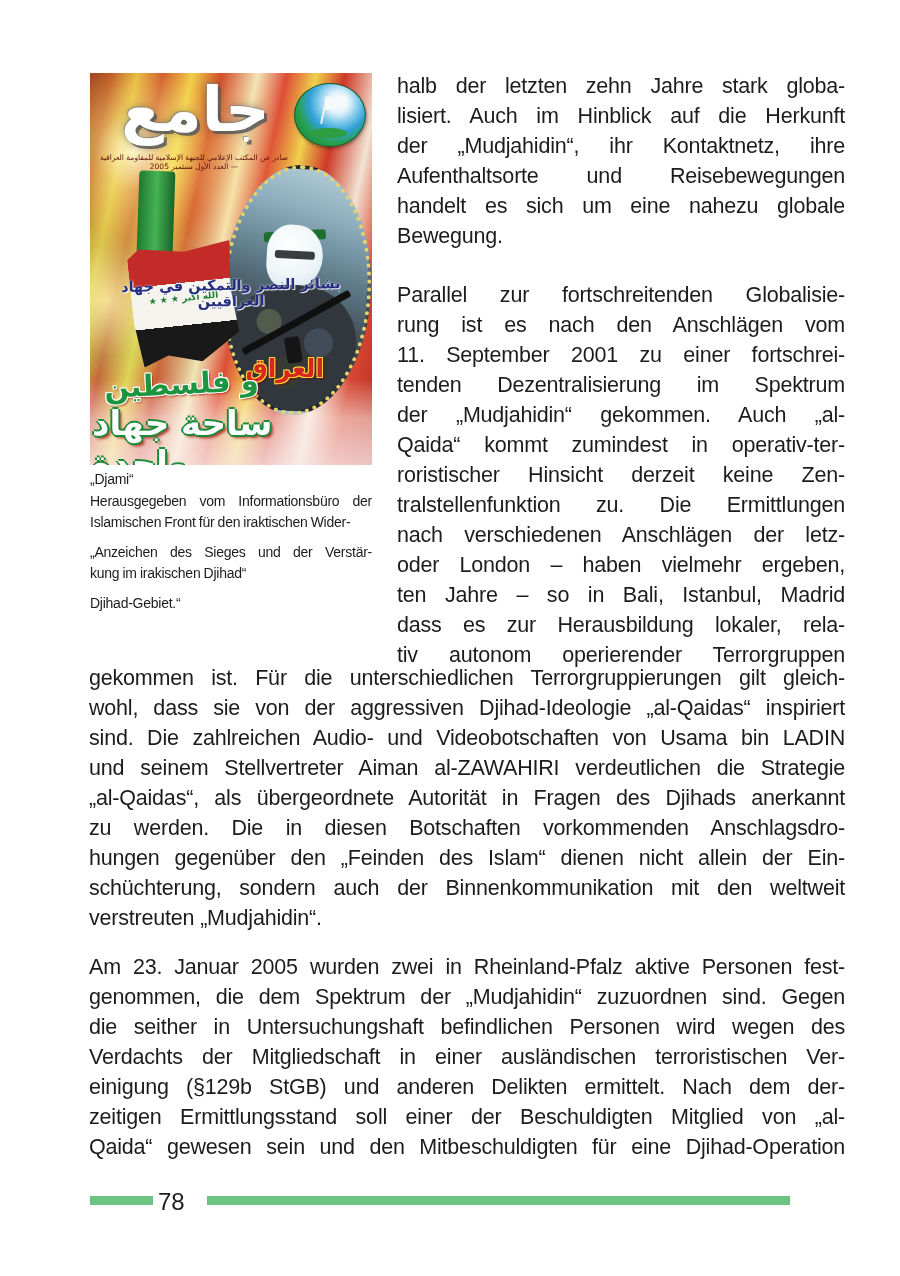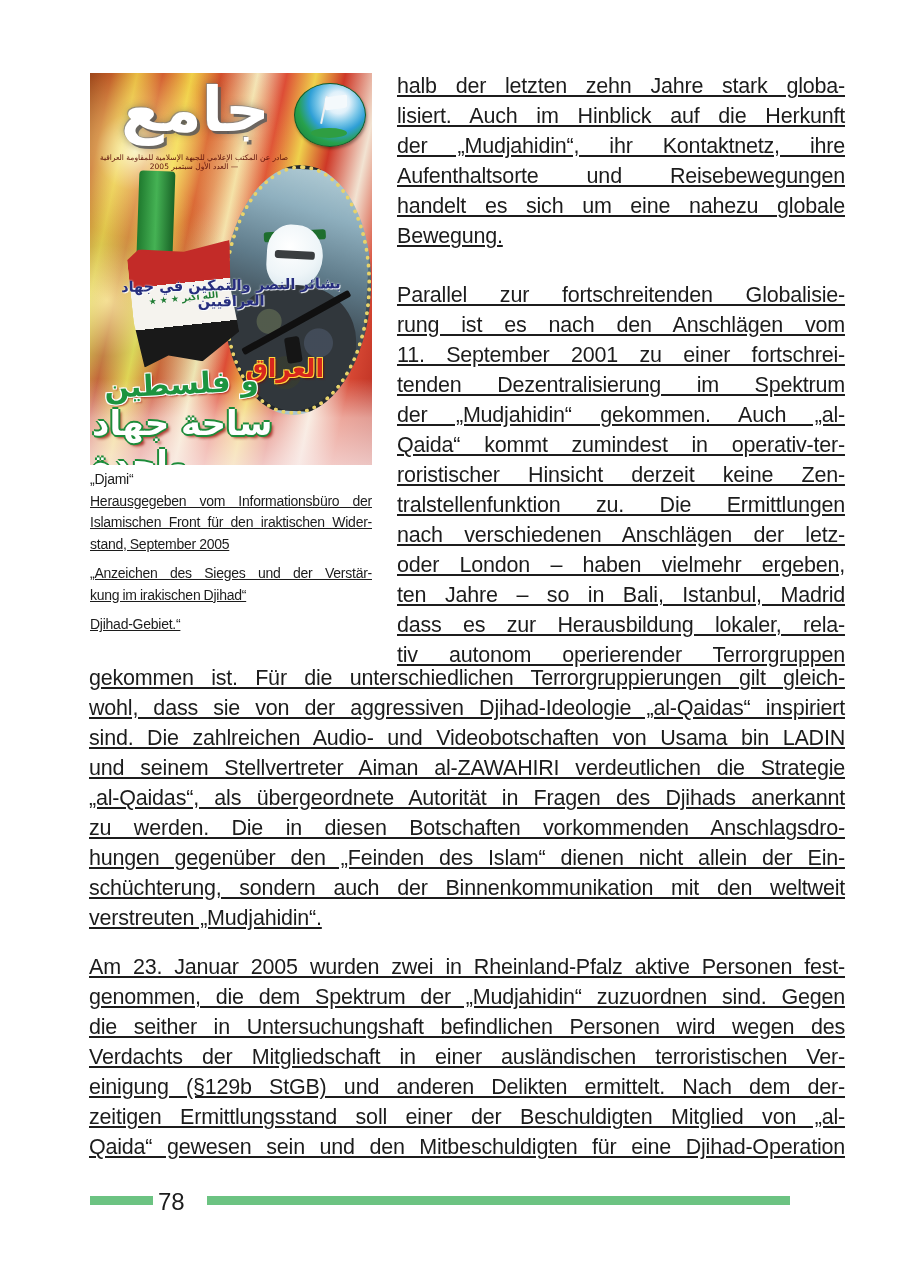--- a/index.html
+++ b/index.html
@@ -4,21 +4,21 @@
 <style>
   html,body{margin:0;padding:0;}
   body{
     width:900px;height:1276px;background:#ffffff;position:relative;overflow:hidden;
     font-family:"Liberation Sans","DejaVu Sans",sans-serif;color:#1c1c1c;
   }
   .abs{position:absolute;}
 
   
   .bodytext{font-size:21.5px;line-height:30px;letter-spacing:-0.2px;color:#1c1c1c;}
-  .tline{text-align:justify;text-align-last:justify;text-decoration:underline;}
+  .tline{text-align:justify;text-align-last:justify;}
   .jl .tline:last-child{text-align-last:left;}
   .para-gap{margin-top:29px;}
 
   #right-col{left:397px;top:71px;width:448px;}
   #full-cont{left:89px;top:663px;width:756px;}
   #full-p3{left:89px;top:952px;width:756px;}
 
   
   #figure{left:90px;top:73px;width:282px;}
   .cover{
@@ -117,21 +117,20 @@
     <div class="abs iraq-label ar">العراق</div>
     <div class="abs palestine-label ar">و فلسطين</div>
     <div class="abs slogan ar">ساحة جهاد واحدة</div>
   </div>
 
   <div class="caption">
     <div class="blk first">„Djami“</div>
     <div class="blk first jl">
         <div class="tline">Herausgegeben vom Informationsbüro der</div>
         <div class="tline">Islamischen Front für den iraktischen Wider-</div>
-        <div class="tline">stand, September 2005</div>
       </div>
     <div class="blk jl">
         <div class="tline">„Anzeichen des Sieges und der Verstär-</div>
         <div class="tline">kung im irakischen Djihad“</div>
       </div>
     <div class="blk jl">
         <div class="tline">Djihad-Gebiet.“</div>
       </div>
   </div>
 </div>

